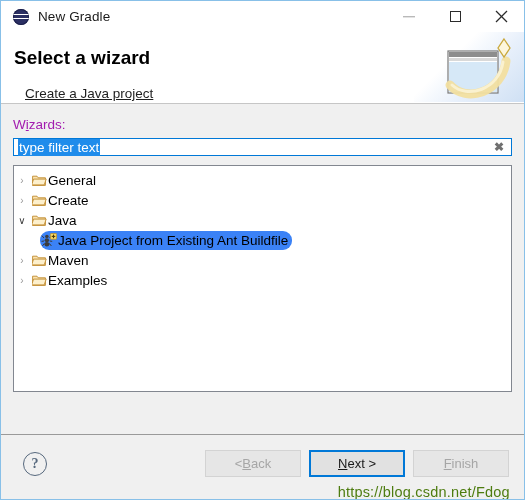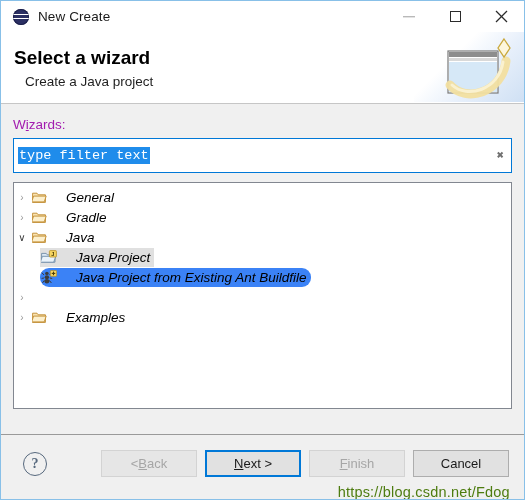--- a/index.html
+++ b/index.html
@@ -95,23 +95,24 @@
     position: absolute;
     left: 13px;
     top: 15px;
     font-size: 19px;
     font-weight: bold;
     color: #000000;
   }
   .banner-sub {
     position: absolute;
     left: 24px;
-    top: 42px;
+    top: 54px;
     font-size: 13.5px;
     color: #1f1f1f;
+    text-decoration: underline;
   }
   .banner-art {
     position: absolute;
     right: 0;
     top: 0;
     width: 110px;
     height: 70px;
     background: linear-gradient(135deg, #ffffff 0%, #ffffff 35%, #e8f0fb 62%, #cfe0f4 100%);
   }
   .banner-art svg { position: absolute; right: 6px; top: 3px; }
@@ -126,28 +127,27 @@
   }
   .field-label {
     padding-top: 13px;
     font-size: 13.5px;
     color: #a21caf;
   }
   .field-label u { text-decoration: underline; }
 
   .filter-wrap {
     margin-top: 6px;
-    height: 35px;
+    height: 18px;
     background: #ffffff;
     border: 1px solid #0078d7;
     box-sizing: border-box;
     display: flex;
     align-items: center;
     position: relative;
-    font-family: Liberation Mono, monospace;
   }
   .filter-text {
     font-size: 13.5px;
     background: #1f8ceb;
     color: #ffffff;
     margin-left: 4px;
     padding: 0 1px;
     line-height: 17px;
     white-space: nowrap;
   }
@@ -189,21 +189,21 @@
     font-size: 10px;
   }
   .row .twisty.open { color: #3c3c3c; }
   .row .ico {
     width: 18px;
     flex: 0 0 18px;
     display: flex;
     align-items: center;
     justify-content: center;
   }
-  .row .lbl { margin-left: 18px; font-style: italic; }
+  .row .lbl { margin-left: 0; }
   .row.indent { padding-left: 26px; }
   .row .hl {
     display: inline-flex;
     align-items: center;
     height: 19px;
     padding-right: 4px;
   }
   .hl.sel { background: #e0e0e0; }
   .hl.hover { background: #3b82f6; border-radius: 9px; }
 
@@ -271,21 +271,21 @@
     pointer-events: none;
   }
 </style>
 </head>
 <body>
 
 <div id="dialog">
 
   <div class="titlebar">
     <div class="eclipse-icon"></div>
-    <div class="title-text">New Create</div>
+    <div class="title-text">New Gradle</div>
     <div class="winbtns">
       <div class="winbtn min">
         <svg width="12" height="2" viewBox="0 0 12 2">
             <rect x="0" y="0" width="12" height="1.4" fill="#b9b9b9"></rect>
           </svg>
       </div>
       <div class="winbtn">
         <span class="sq"></span>
       </div>
       <div class="winbtn">
@@ -339,50 +339,37 @@
 
       <div class="row">
         <span class="twisty">›</span>
         <span class="hl">
           <span class="ico">
             <svg width="15" height="13" viewBox="0 0 15 13">
               <path d="M0.6 2.2 h4.4 l1.2 1.6 h7.2 v7.6 h-12.8 z" fill="#fbe3b0" stroke="#c08a2e" stroke-width="0.9"></path>
               <path d="M1.6 5.1 h12.6 l-2 5.8 h-12.6 z" fill="#fdf0cd" stroke="#c08a2e" stroke-width="0.9"></path>
             </svg>
           </span>
-          <span class="lbl">Gradle</span>
+          <span class="lbl">Create</span>
         </span>
       </div>
 
       <div class="row">
         <span class="twisty open">∨</span>
         <span class="hl">
           <span class="ico">
             <svg width="15" height="13" viewBox="0 0 15 13">
               <path d="M0.6 2.2 h4.4 l1.2 1.6 h7.2 v7.6 h-12.8 z" fill="#fbe3b0" stroke="#c08a2e" stroke-width="0.9"></path>
               <path d="M1.6 5.1 h12.6 l-2 5.8 h-12.6 z" fill="#fdf0cd" stroke="#c08a2e" stroke-width="0.9"></path>
             </svg>
           </span>
           <span class="lbl">Java</span>
         </span>
       </div>
 
-      <div class="row indent">
-        <span class="hl sel">
-          <span class="ico">
-            <svg width="16" height="15" viewBox="0 0 16 15">
-              <path d="M0.6 3.4 h4.6 l1.2 1.5 h7.6 v7.3 h-13.4 z" fill="#dce9f5" stroke="#6f8ba6" stroke-width="0.9"></path>
-              <path d="M1.4 6.3 h13.4 l-2.1 5.9 h-13.4 z" fill="#eaf3fb" stroke="#6f8ba6" stroke-width="0.9"></path>
-              <rect x="8.4" y="0.6" width="7" height="6.4" rx="0.8" fill="#f6d563" stroke="#b8902a" stroke-width="0.8"></rect>
-              <text x="11.9" y="5.8" font-size="5.6" fill="#4a3c08" text-anchor="middle" font-family="Liberation Sans, sans-serif" font-weight="bold">J</text>
-            </svg>
-          </span>
-          <span class="lbl">Java Project</span>
-        </span>
-      </div>
 
       <div class="row indent">
         <span class="hl hover">
           <span class="ico">
             <svg width="16" height="15" viewBox="0 0 16 15">
               <g stroke="#3c3c3c" stroke-width="1" fill="none">
                 <line x1="3" y1="5" x2="0.8" y2="2.6"></line>
                 <line x1="3" y1="8" x2="0.6" y2="8.4"></line>
                 <line x1="3.4" y1="10.4" x2="1.4" y2="13"></line>
                 <line x1="8.6" y1="5" x2="10.6" y2="2.6"></line>
@@ -396,20 +383,29 @@
               <line x1="12.5" y1="1.6" x2="12.5" y2="5.2" stroke="#4a3c08" stroke-width="1.1"></line>
               <line x1="10.7" y1="3.4" x2="14.3" y2="3.4" stroke="#4a3c08" stroke-width="1.1"></line>
             </svg>
           </span>
           <span class="lbl">Java Project from Existing Ant Buildfile</span>
         </span>
       </div>
 
       <div class="row">
         <span class="twisty">›</span>
+        <span class="hl">
+          <span class="ico">
+            <svg width="15" height="13" viewBox="0 0 15 13">
+              <path d="M0.6 2.2 h4.4 l1.2 1.6 h7.2 v7.6 h-12.8 z" fill="#fbe3b0" stroke="#c08a2e" stroke-width="0.9"></path>
+              <path d="M1.6 5.1 h12.6 l-2 5.8 h-12.6 z" fill="#fdf0cd" stroke="#c08a2e" stroke-width="0.9"></path>
+            </svg>
+          </span>
+          <span class="lbl">Maven</span>
+        </span>
       </div>
 
       <div class="row">
         <span class="twisty">›</span>
         <span class="hl">
           <span class="ico">
             <svg width="15" height="13" viewBox="0 0 15 13">
               <path d="M0.6 2.2 h4.4 l1.2 1.6 h7.2 v7.6 h-12.8 z" fill="#fbe3b0" stroke="#c08a2e" stroke-width="0.9"></path>
               <path d="M1.6 5.1 h12.6 l-2 5.8 h-12.6 z" fill="#fdf0cd" stroke="#c08a2e" stroke-width="0.9"></path>
             </svg>
@@ -436,23 +432,18 @@
           <u>N</u>
           <span>ext &gt;</span>
         </div>
 
       <div class="btn disabled">
           <span></span>
           <u>F</u>
           <span>inish</span>
         </div>
 
-      <div class="btn">
-          <span></span>
-          <u></u>
-          <span>Cancel</span>
-        </div>
 
     </div>
     <div class="watermark">https://blog.csdn.net/Fdog_</div>
   </div>
 
 </div>
 
 </body></html>

